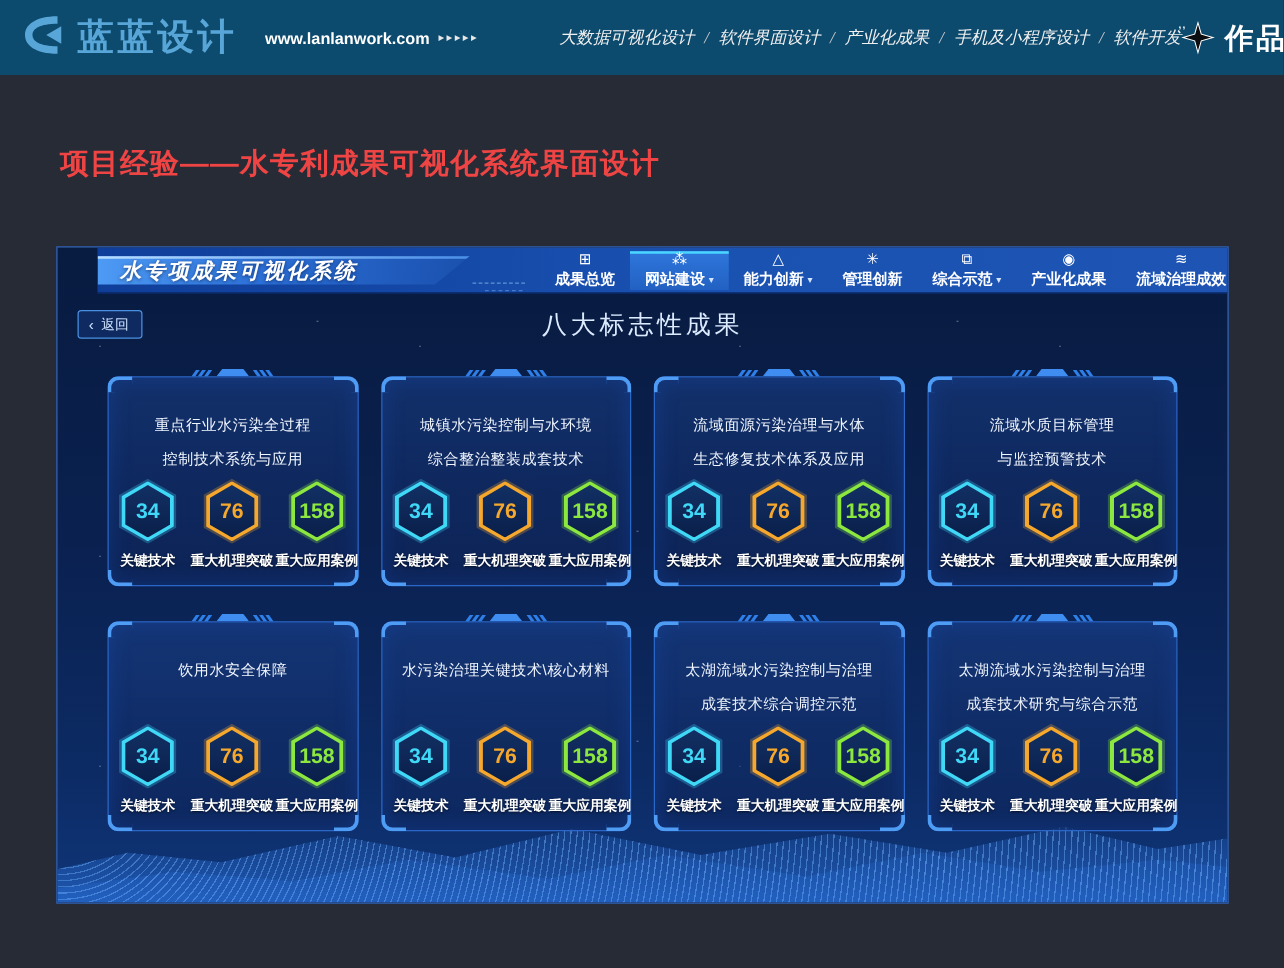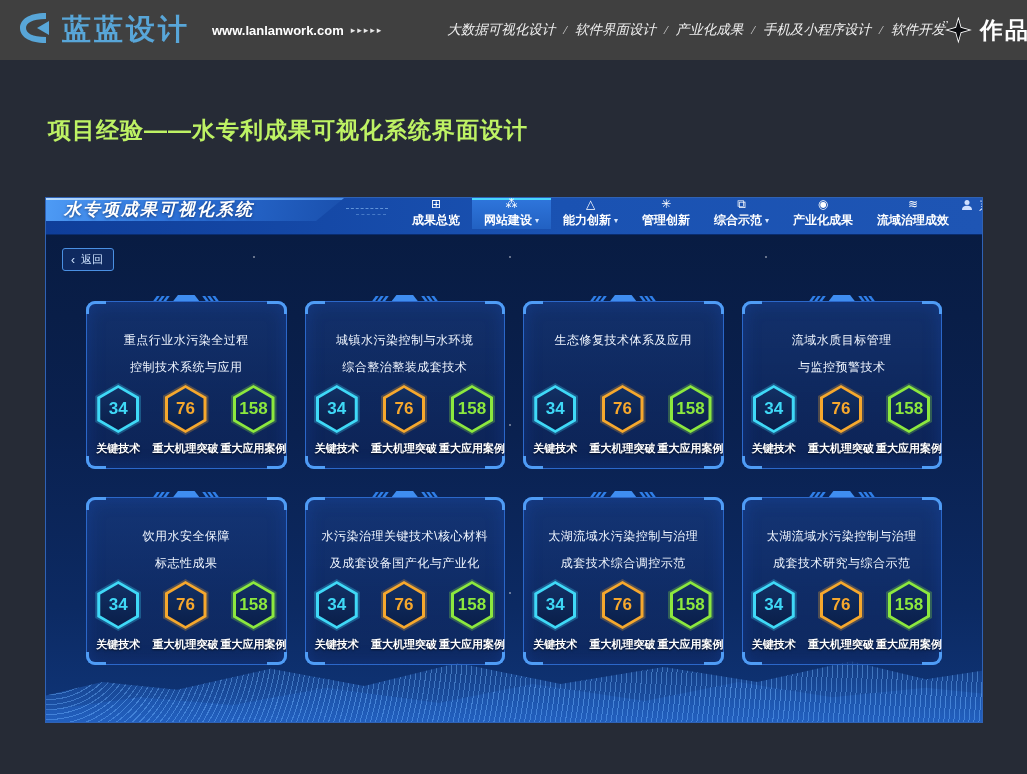--- a/index.html
+++ b/index.html
@@ -5,53 +5,53 @@
   * { margin:0; padding:0; box-sizing:border-box; }
   html,body { width:1027px; height:774px; }
   body {
     position:relative; overflow:hidden;
     background:#262b36;
     font-family:"Liberation Sans","DejaVu Sans",sans-serif;
   }
   
   .site-header {
     position:absolute; top:0; left:0; width:1027px; height:60px;
-    background:#404040; display:flex; align-items:center;
+    background:#0c4a6e; display:flex; align-items:center;
   }
   .logo-mark { margin-left:16px; flex:none; }
   .logo-text { color:#58a6d8; font-size:29px; font-weight:bold; letter-spacing:3px; margin-left:8px; white-space:nowrap; }
   .contact { margin-left:22px; color:#ffffff; line-height:19px; white-space:nowrap; }
   .site-line { font-weight:bold; font-size:13px; }
   .site-arrows { font-size:9px; letter-spacing:2px; margin-left:7px; vertical-align:2px; color:#e8e8e8; }
   .contact-line { font-size:12.5px; }
   .contact-line .sep-space { display:inline-block; width:14px; }
   .services { margin-left:64px; font-family:"Liberation Serif","DejaVu Serif",serif; font-style:italic; font-size:13.5px; color:#f0f0f0; white-space:nowrap; }
   .services .svc-sep { margin:0 8px; color:#cccccc; }
   .portfolio { margin-left:auto; margin-right:16px; display:flex; align-items:center; }
   .star4 { position:relative; width:27px; height:27px; margin-right:8px; }
   .star4 .s-out { position:absolute; inset:0; background:#ffffff;
     clip-path:polygon(50% 0,61% 39%,100% 50%,61% 61%,50% 100%,39% 61%,0 50%,39% 39%); }
   .star4 .s-in { position:absolute; inset:3px; background:#0c0d10;
     clip-path:polygon(50% 0,61% 39%,100% 50%,61% 61%,50% 100%,39% 61%,0 50%,39% 39%); }
   .star4 .s-tick { position:absolute; top:-2px; left:-2px; color:#ffffff; font-size:8px; font-weight:bold; letter-spacing:1px; }
   .portfolio-label { color:#ffffff; font-size:23px; font-weight:bold; letter-spacing:2px; white-space:nowrap; }
 
   
-  .page-title { position:absolute; left:48px; top:115px; color:#bef264; font-size:23px; font-weight:bold; letter-spacing:1px; }
+  .page-title { position:absolute; left:48px; top:115px; color:#ef4444; font-size:23px; font-weight:bold; letter-spacing:1px; }
 
   
   .dashboard {
     position:absolute; left:45px; top:197px; width:938px; height:526px;
     border:1px solid #2f62b5; overflow:hidden;
     background:linear-gradient(180deg,#081b40 0%,#0a2150 45%,#0c2a63 78%,#0f3578 100%);
   }
   
-  .navbar { position:relative; height:37px; display:flex; align-items:flex-start;
+  .navbar { position:relative; height:37px; display:flex; align-items:center;
     background:linear-gradient(90deg,#0f3e9a 0%,#1a52b2 55%,#1e55b4 100%);
-    border-bottom:1px solid #0a2c6e; z-index:5; }
+    border-bottom:1px solid #0a2c6e; z-index:5;margin-left:32px; }
   .banner { position:relative; flex:0 0 298px;
     background:linear-gradient(100deg,#4e9bf5 0%,#2b6fd6 45%,#1a50ad 100%);
     clip-path:polygon(0 0,100% 0,calc(100% - 28px) 100%,0 100%);
     display:flex; align-items:center; }
   .banner::before { content:""; position:absolute; top:0; left:0; right:0; height:2px;
     background:linear-gradient(90deg,#b8dcff,#4a8fe8); }
   .banner-title { color:#ffffff; font-size:17px; font-weight:bold; font-style:italic;
     letter-spacing:2px; margin-left:18px; text-shadow:0 1px 3px rgba(0,20,60,.6); white-space:nowrap; }
   .circuit { flex:0 0 56px; position:relative; }
   .circuit::before { content:""; position:absolute; top:10px; left:2px; width:42px; border-top:1px dashed rgba(160,210,255,.55); }
@@ -234,20 +234,21 @@
   <div class="board-body">
     <div class="stars"></div>
     <div class="terrain">
       <div class="ridge ridge2"></div>
       <div class="ridge ridge1"></div>
     </div>
     <div class="back-btn">
       <span class="back-chevron">‹</span>
       <span>返回</span>
     </div>
+    <div class="section-title">八大标志性成果</div>
     <div class="cards" id="cards">
   <div class="card">
     <span class="card-deco">
       <span class="deco-slash"></span>
             <span class="deco-slash"></span>
             <span class="deco-slash"></span>
       <span class="deco-trap"></span>
       <span class="deco-slash r"></span>
             <span class="deco-slash r"></span>
             <span class="deco-slash r"></span>
@@ -346,20 +347,21 @@
       <span class="deco-trap"></span>
       <span class="deco-slash r"></span>
             <span class="deco-slash r"></span>
             <span class="deco-slash r"></span>
     </span>
     <span class="corner c-tl"></span>
     <span class="corner c-tr"></span>
     <span class="corner c-bl"></span>
     <span class="corner c-br"></span>
     <div class="card-title">
+      <div class="t1">流域面源污染治理与水体</div>
             <div class="t2">生态修复技术体系及应用</div>
     </div>
     <div class="badges">
   <div class="badge" style="--c: #3fd9f7;">
     <span class="badge-hex">
       <span class="hex-border"></span>
                 <span class="hex-fill"></span>
       <span class="hex-num">34</span>
     </span>
     <span class="badge-label">关键技术</span>
@@ -442,21 +444,20 @@
       <span class="deco-slash r"></span>
             <span class="deco-slash r"></span>
             <span class="deco-slash r"></span>
     </span>
     <span class="corner c-tl"></span>
     <span class="corner c-tr"></span>
     <span class="corner c-bl"></span>
     <span class="corner c-br"></span>
     <div class="card-title">
       <div class="t1">饮用水安全保障</div>
-            <div class="t2">标志性成果</div>
     </div>
     <div class="badges">
   <div class="badge" style="--c: #3fd9f7;">
     <span class="badge-hex">
       <span class="hex-border"></span>
                 <span class="hex-fill"></span>
       <span class="hex-num">34</span>
     </span>
     <span class="badge-label">关键技术</span>
   </div>
@@ -490,21 +491,20 @@
       <span class="deco-slash r"></span>
             <span class="deco-slash r"></span>
             <span class="deco-slash r"></span>
     </span>
     <span class="corner c-tl"></span>
     <span class="corner c-tr"></span>
     <span class="corner c-bl"></span>
     <span class="corner c-br"></span>
     <div class="card-title">
       <div class="t1">水污染治理关键技术\核心材料</div>
-            <div class="t2">及成套设备国产化与产业化</div>
     </div>
     <div class="badges">
   <div class="badge" style="--c: #3fd9f7;">
     <span class="badge-hex">
       <span class="hex-border"></span>
                 <span class="hex-fill"></span>
       <span class="hex-num">34</span>
     </span>
     <span class="badge-label">关键技术</span>
   </div>

